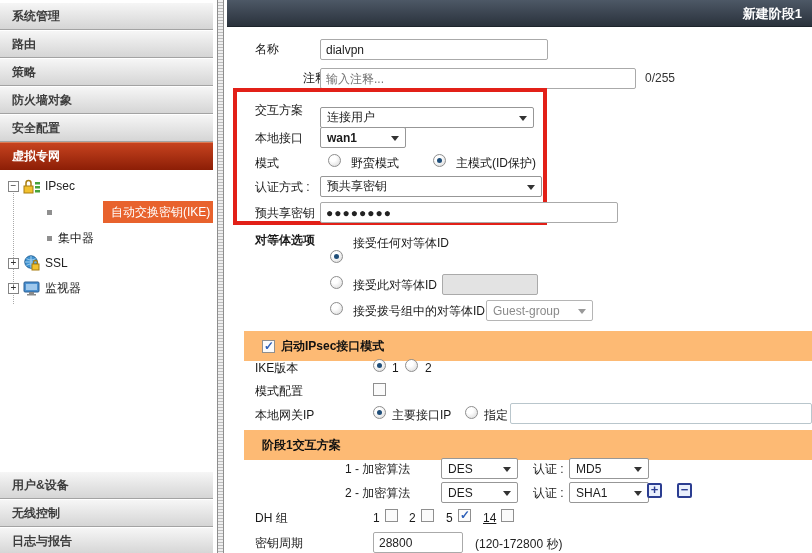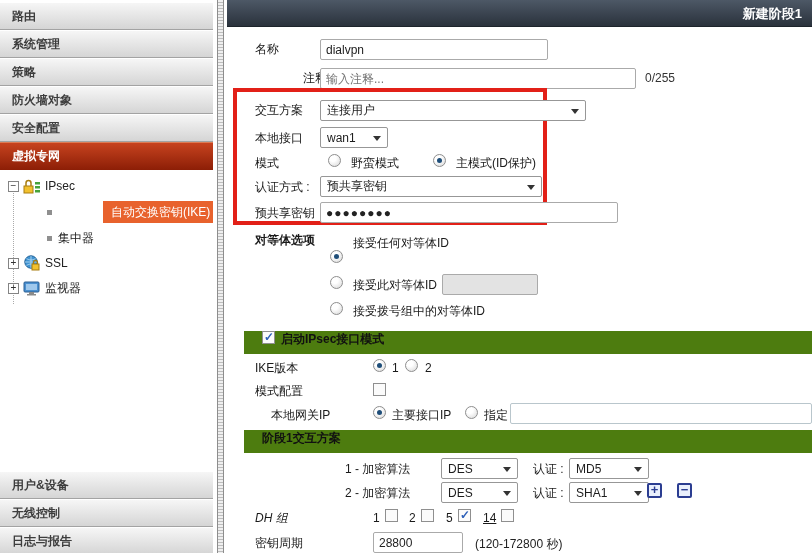--- a/index.html
+++ b/index.html
@@ -51,43 +51,43 @@
   .sel.dis .sel-arrow { border-top-color:#999; }
 
   .radio { position:absolute; width:13px; height:13px; border-radius:50%; border:1px solid #8e8e8e;
     background:radial-gradient(circle at 35% 30%, #fff 30%, #d6d6d6); cursor:pointer; }
   .radio.on::after { content:''; position:absolute; left:3px; top:3px; width:5px; height:5px;
     border-radius:50%; background:#1f4e79; }
   .cb { position:absolute; width:13px; height:13px; border:1px solid #8f8f8f; background:#fbfbfb; cursor:pointer; }
   .cb.on::after { content:'\2713'; position:absolute; left:1px; top:-2px; color:#2d5fb8;
     font-weight:bold; font-size:12px; }
 
-  .secbar { position:absolute; left:17px; right:0; height:23px; background:#4d7c0f;
-    display:flex; align-items:flex-start; padding-left:18px; }
+  .secbar { position:absolute; left:17px; right:0; height:30px; background:#fdba74;
+    display:flex; align-items:center; padding-left:18px; }
   .secbar .cb { position:relative; margin-right:6px; flex:none; }
   .secbar-label { font-weight:bold; color:#111; }
 
   .red-box { position:absolute; left:6px; top:88px; width:314px; height:137px;
     border:4px solid #e22018; pointer-events:none; }
 
   .pm { position:absolute; width:15px; height:15px; border:2px solid #2b3d91; border-radius:2px;
     background:#e9effc; color:#2b3d91; font-weight:bold; font-size:13px; line-height:10px;
     text-align:center; cursor:pointer; }
   .counter { position:absolute; color:#333; }
   .hint { position:absolute; color:#222; }
 </style>
 </head>
 <body>
 
 <div class="app">
 
   <div class="sidebar">
     <div class="side-top">
+      <div class="menu-item">系统管理</div>
       <div class="menu-item">路由</div>
-      <div class="menu-item">系统管理</div>
       <div class="menu-item">策略</div>
       <div class="menu-item">防火墙对象</div>
       <div class="menu-item">安全配置</div>
     </div>
 
     <div class="vpn-header">虚拟专网</div>
 
     <div class="tree">
       <div class="tree-line"></div>
 
@@ -155,27 +155,27 @@
     <span class="flabel" style="left:28px; top:42px;">名称</span>
     <input class="txt" style="left: 93px; top: 39px; width: 228px;" value="dialvpn">
 
     <span class="flabel" style="left:28px; top:71px;margin-left:48px;">注释</span>
     <input class="txt" style="left: 93px; top: 68px; width: 316px;" placeholder="输入注释...">
     <span class="counter" style="left:418px; top:71px;">0/255</span>
 
     <div class="red-box"></div>
 
     <span class="flabel" style="left:28px; top:103px;">交互方案</span>
-    <div class="sel" style="left:93px; top:100px; width:266px;">
+    <div class="sel" style="left:93px; top:107px; width:214px;">
       <span>连接用户</span>
       <span class="sel-arrow"></span>
     </div>
 
     <span class="flabel" style="left:28px; top:131px;">本地接口</span>
-    <div class="sel" style="left:93px; top:127px; width:68px;">
+    <div class="sel" style="left:93px; top:127px; width:86px;font-weight:bold;">
       <span>wan1</span>
       <span class="sel-arrow"></span>
     </div>
 
     <span class="flabel" style="left:28px; top:156px;">模式</span>
     <span class="radio" style="left:101px; top:154px;"></span>
     <span class="flabel" style="left:124px; top:156px;">野蛮模式</span>
     <span class="radio on" style="left:206px; top:154px;"></span>
     <span class="flabel" style="left:229px; top:156px;">主模式(ID保护)</span>
 
@@ -192,36 +192,40 @@
 
     <span class="radio on" style="left:103px; top:250px;"></span>
     <span class="flabel" style="left:126px; top:236px;">接受任何对等体ID</span>
 
     <span class="radio" style="left:103px; top:276px;"></span>
     <span class="flabel" style="left:126px; top:278px;">接受此对等体ID</span>
     <input class="txt dis" style="left: 215px; top: 274px; width: 96px;" disabled="">
 
     <span class="radio" style="left:103px; top:302px;"></span>
     <span class="flabel" style="left:126px; top:304px;">接受拨号组中的对等体ID</span>
+    <div class="sel dis" style="left:259px; top:300px; width:107px;">
+      <span>Guest-group</span>
+      <span class="sel-arrow"></span>
+    </div>
 
     <div class="secbar" style="top:331px;">
       <span class="cb on"></span>
       <span class="secbar-label">启动IPsec接口模式</span>
     </div>
 
     <span class="flabel" style="left:28px; top:361px;">IKE版本</span>
     <span class="radio on" style="left:146px; top:359px;"></span>
     <span class="flabel" style="left:165px; top:361px;">1</span>
     <span class="radio" style="left:178px; top:359px;"></span>
     <span class="flabel" style="left:198px; top:361px;">2</span>
 
     <span class="flabel" style="left:28px; top:384px;">模式配置</span>
     <span class="cb" style="left:146px; top:383px;"></span>
 
-    <span class="flabel" style="left:44px; top:408px;">本地网关IP</span>
+    <span class="flabel" style="left:28px; top:408px;">本地网关IP</span>
     <span class="radio on" style="left:146px; top:406px;"></span>
     <span class="flabel" style="left:165px; top:408px;">主要接口IP</span>
     <span class="radio" style="left:238px; top:406px;"></span>
     <span class="flabel" style="left:257px; top:408px;">指定</span>
     <input class="txt" style="left: 283px; top: 403px; width: 302px; border-color: rgb(185, 198, 204);" disabled="">
 
     <div class="secbar" style="top:430px;">
       <span class="secbar-label">阶段1交互方案</span>
     </div>
 
@@ -242,21 +246,21 @@
       <span class="sel-arrow"></span>
     </div>
     <span class="flabel" style="left:306px; top:486px;">认证 :</span>
     <div class="sel" style="left:342px; top:482px; width:80px;">
       <span>SHA1</span>
       <span class="sel-arrow"></span>
     </div>
     <span class="pm" style="left:420px; top:483px;">+</span>
     <span class="pm" style="left:450px; top:483px;">−</span>
 
-    <span class="flabel" style="left:28px; top:511px;font-style:italic;">DH 组</span>
+    <span class="flabel" style="left:28px; top:511px;">DH 组</span>
     <span class="flabel" style="left:146px; top:511px;">1</span>
     <span class="cb" style="left:158px; top:509px;"></span>
     <span class="flabel" style="left:182px; top:511px;">2</span>
     <span class="cb" style="left:194px; top:509px;"></span>
     <span class="flabel" style="left:219px; top:511px;">5</span>
     <span class="cb on" style="left:231px; top:509px;"></span>
     <span class="flabel" style="left:256px; top:511px;text-decoration:underline;">14</span>
     <span class="cb" style="left:274px; top:509px;"></span>
 
     <span class="flabel" style="left:28px; top:536px;">密钥周期</span>

